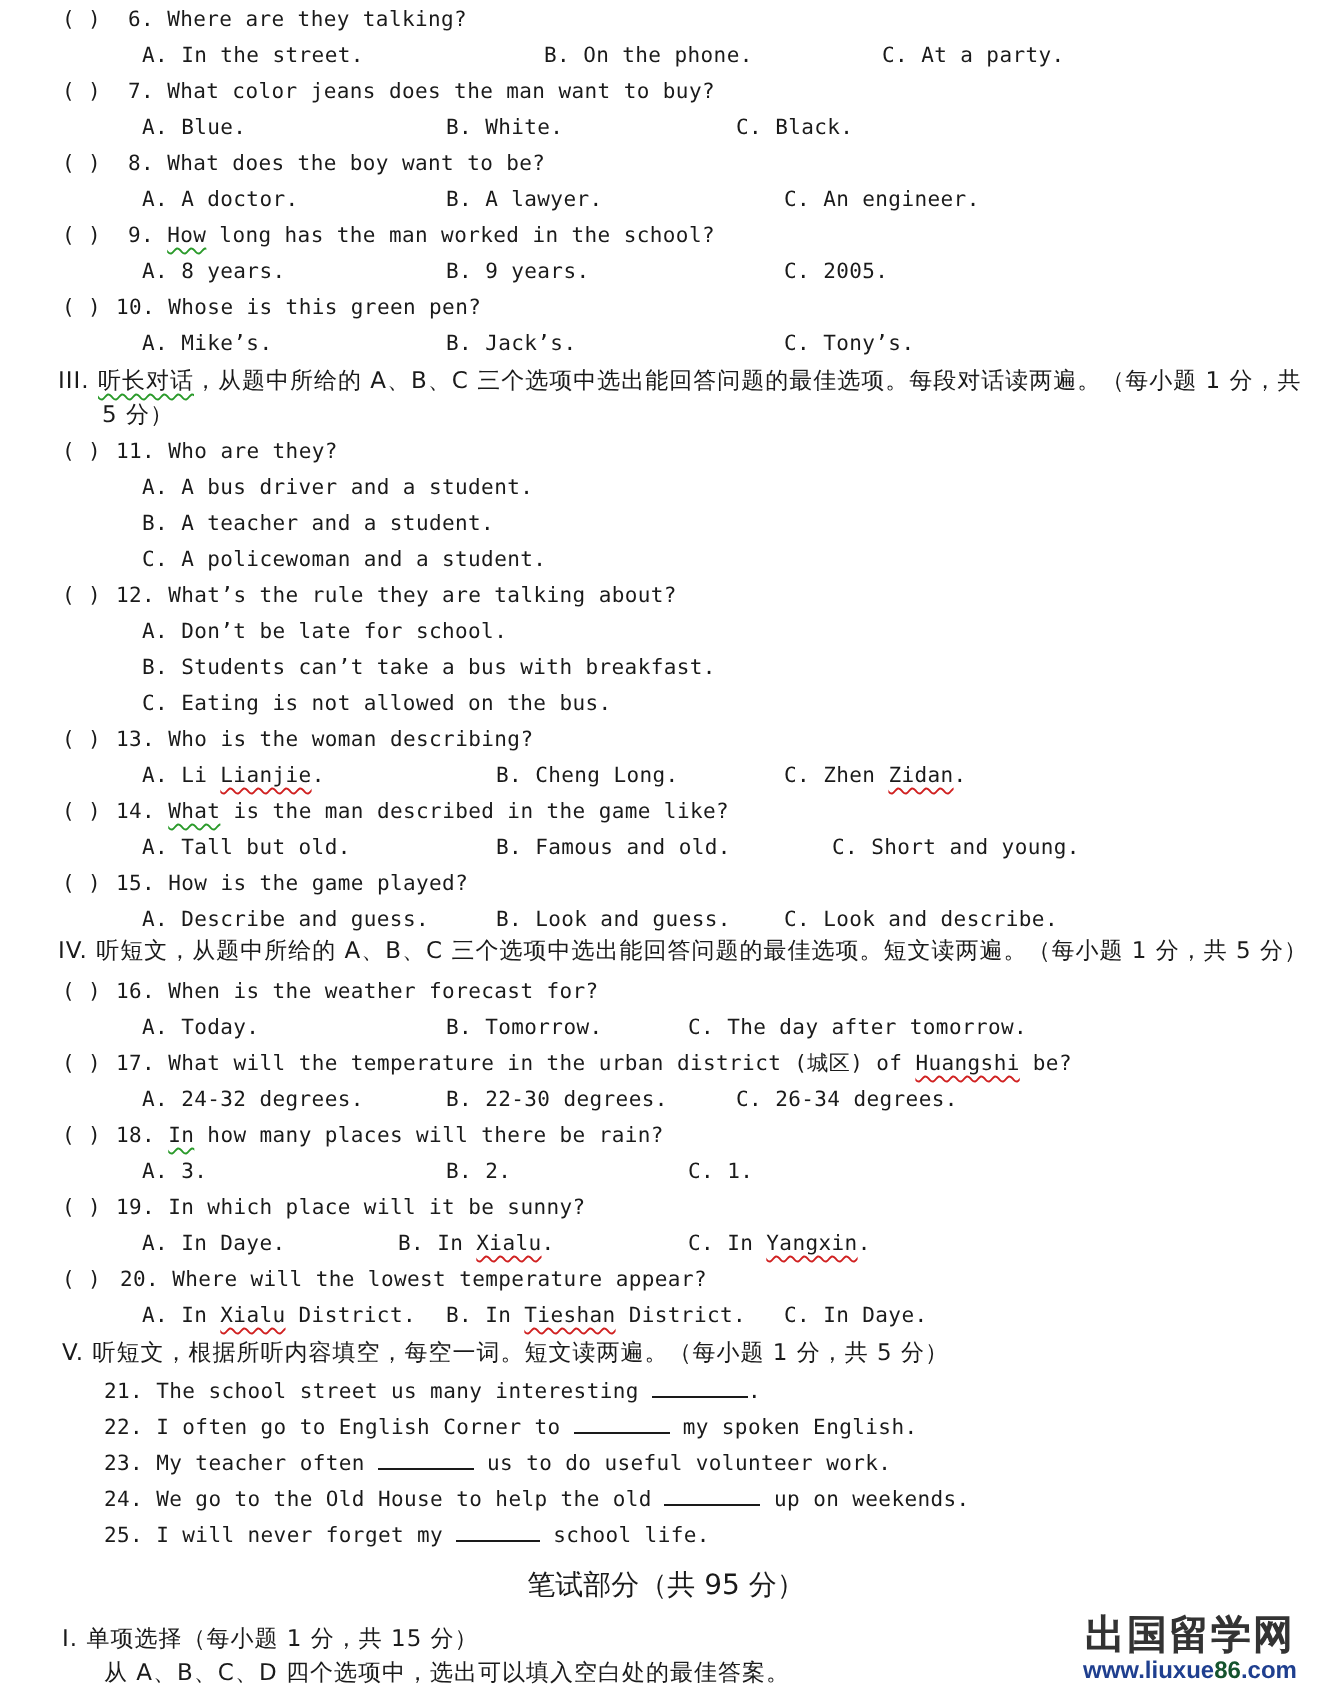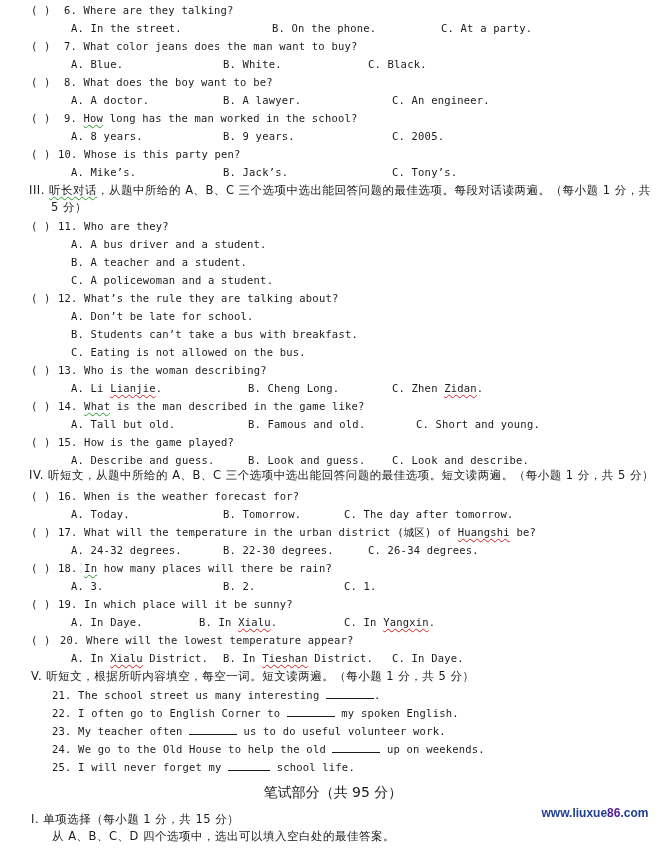--- a/index.html
+++ b/index.html
@@ -35,21 +35,21 @@
       position: absolute; left: 530px; top: 806px; width: 130px; text-align: center;
     }
     .logo-cn {
       font-family: "DejaVu Sans", "Liberation Sans", sans-serif;
       font-size: 20px; color: #333333; letter-spacing: 1px; line-height: 22px; font-weight: bold;
     }
     .logo-url {
       font-family: "Liberation Sans", "DejaVu Sans", sans-serif;
       font-size: 12px; color: #1f3f8f; font-weight: bold; line-height: 14px;
     }
-    .logo-url .accent { color: #4c1d95; }
+    .logo-url .accent { color: #14532d; }
   </style>
 </head>
 <body>
 
 <div>
   <div class="line" style="top:3px;">
     <span class="paren">(  )</span>
     <span class="qtext" style="left:64px;"><span>6.</span> <span>Where are they talking?</span></span>
   </div>
   <div class="line" style="top:21px;">
@@ -91,21 +91,21 @@
   <div class="line" style="top:129px;">
     <span class="opt" style="left:71px;"><span>A.</span> <span>8 years.</span></span>
     <span class="opt" style="left:223px;"><span>B.</span> <span>9 years.</span></span>
     <span class="opt" style="left:392px;"><span>C.</span> <span>2005.</span></span>
   </div>
 </div>
 
 <div>
   <div class="line" style="top:147px;">
     <span class="paren">(  )</span>
-    <span class="qtext" style="left:58px;"><span>10.</span> <span>Whose is this party pen?</span></span>
+    <span class="qtext" style="left:58px;"><span>10.</span> <span>Whose is this green pen?</span></span>
   </div>
   <div class="line" style="top:165px;">
     <span class="opt" style="left:71px;"><span>A.</span> <span>Mike’s.</span></span>
     <span class="opt" style="left:223px;"><span>B.</span> <span>Jack’s.</span></span>
     <span class="opt" style="left:392px;"><span>C.</span> <span>Tony’s.</span></span>
   </div>
 </div>
 
 <div>
   <div class="line cjk" style="top:183px; left:29px;">
@@ -291,14 +291,15 @@
 
 <div class="title">笔试部分（共 95 分）</div>
 
 <div class="line cjk" style="top:812px; left:31px;">
   <span>I.</span>
   <span>单项选择（每小题 1 分，共 15 分）</span>
 </div>
 <div class="line cjk" style="top:829px; left:52px;">从 A、B、C、D 四个选项中，选出可以填入空白处的最佳答案。</div>
 
 <div class="logo">
+  <div class="logo-cn">出国留学网</div>
   <div class="logo-url"><span>www.liuxue</span><span class="accent">86</span><span>.com</span></div>
 </div>
 
 </body></html>

